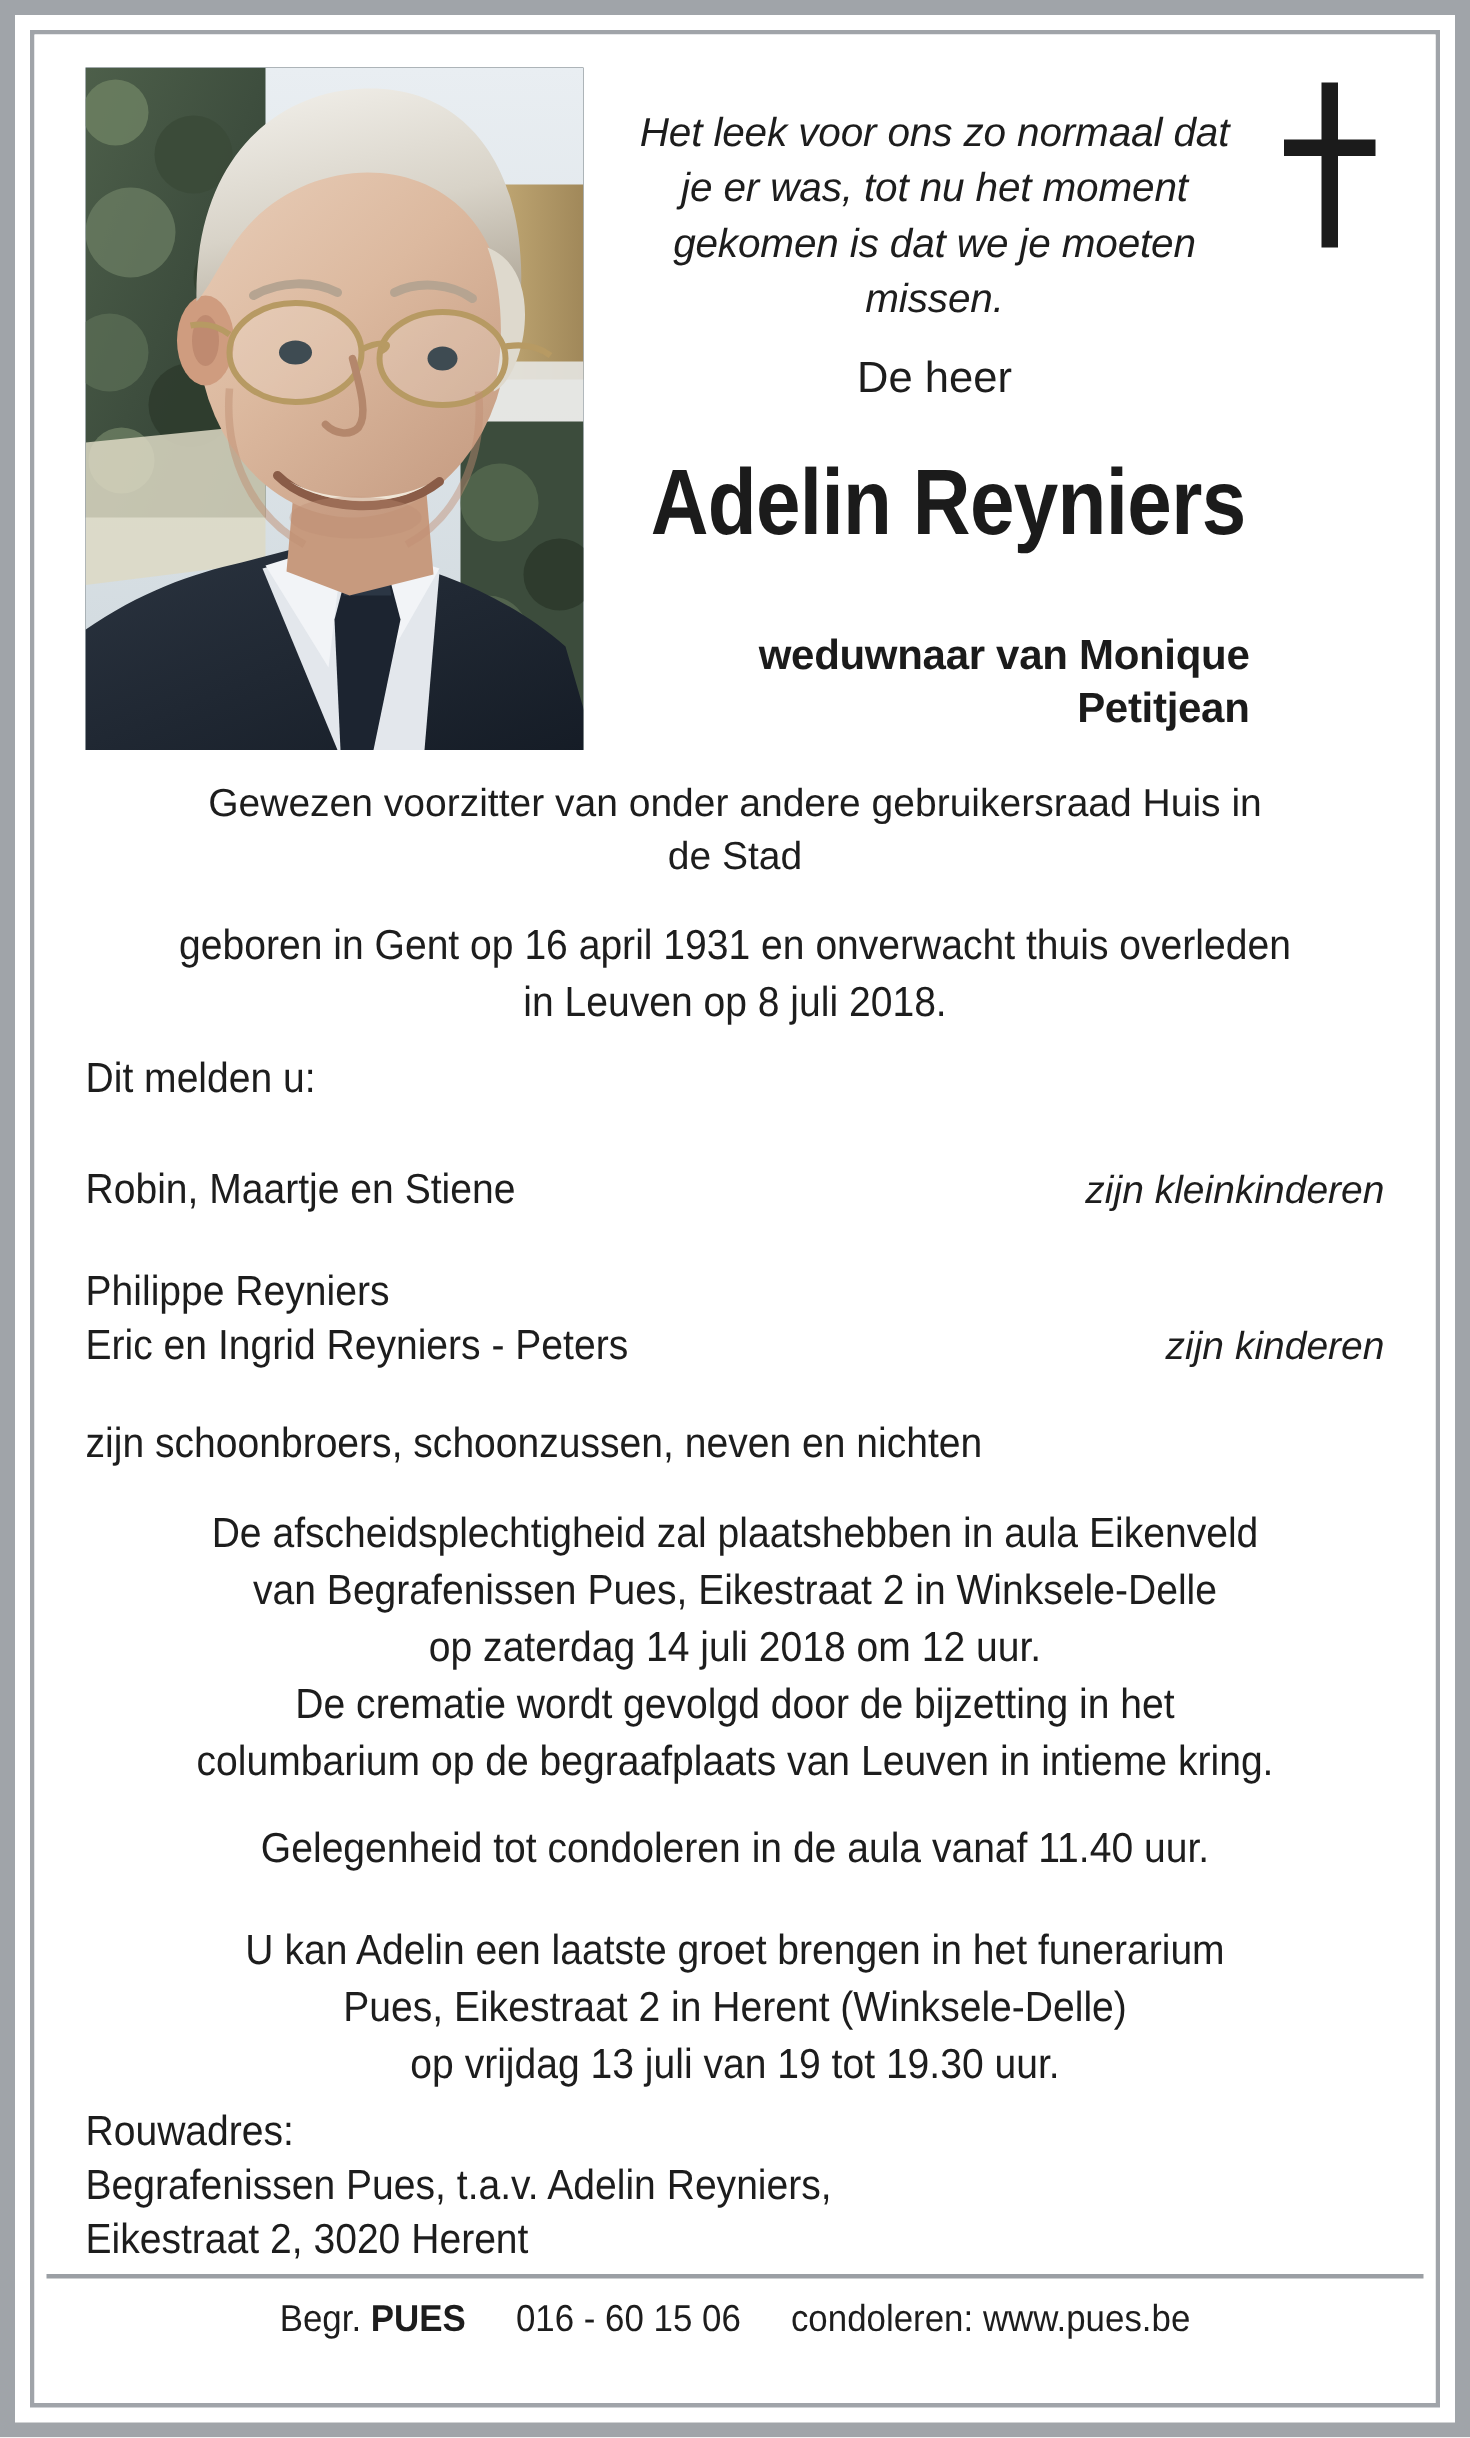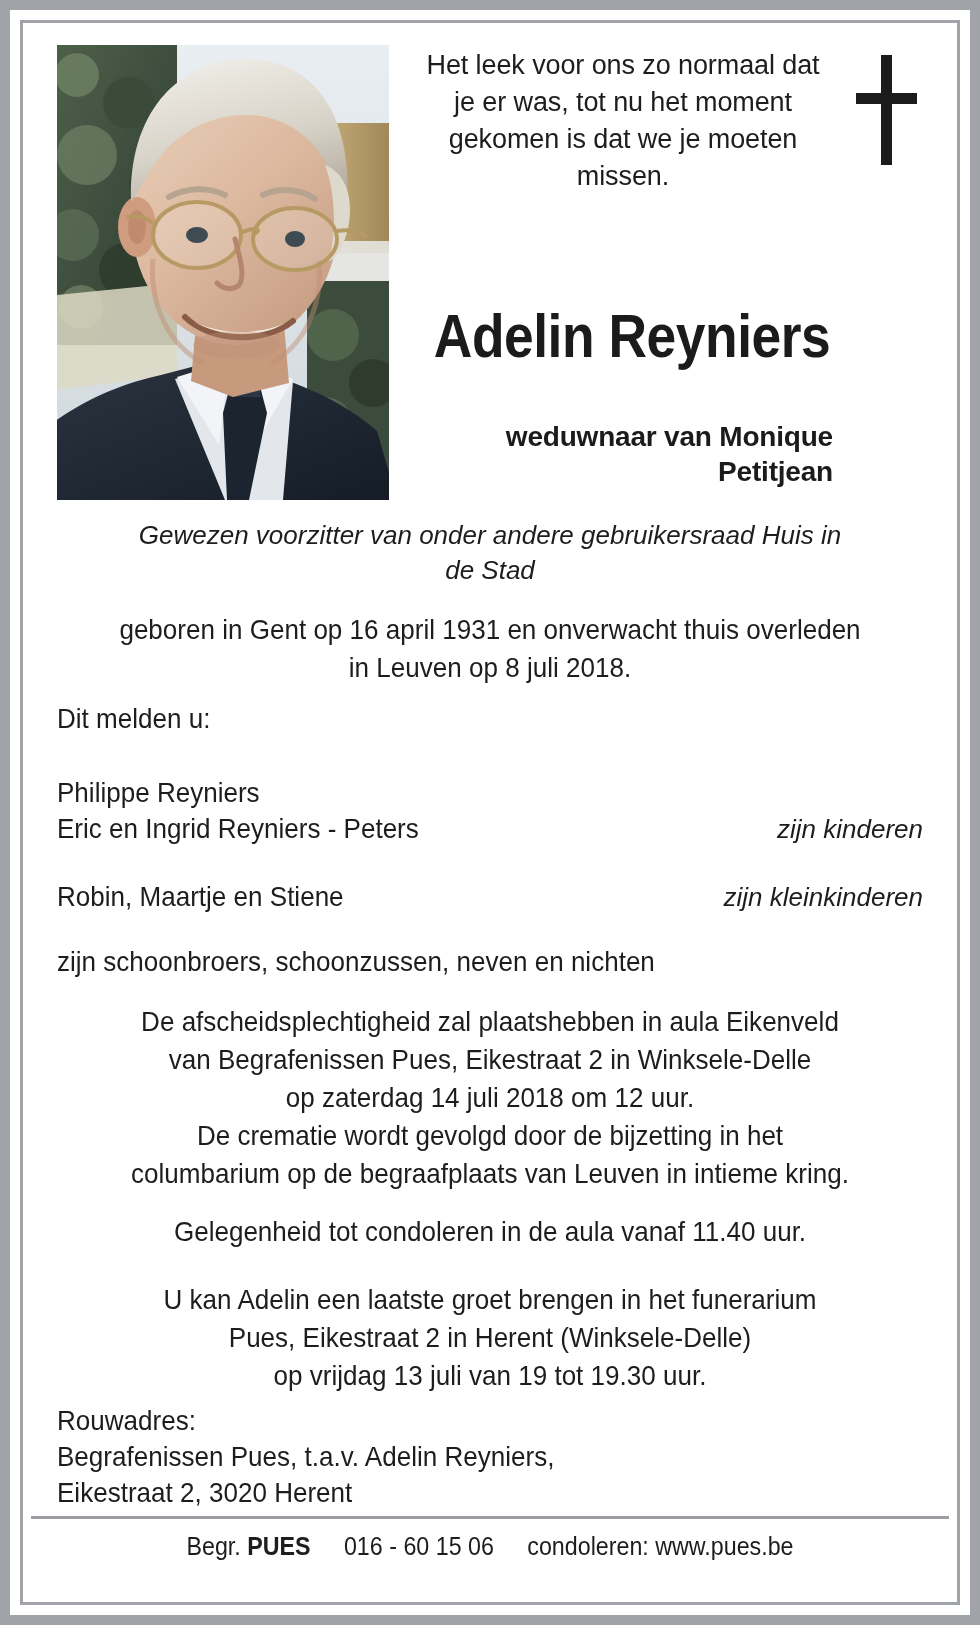--- a/index.html
+++ b/index.html
@@ -84,23 +84,24 @@
     position: absolute;
     left: 5px; top: 38px;
     width: 61px; height: 11px;
     background: #1b1b1b;
   }
 
   
   .poem {
     position: absolute;
     left: 390px;
-    top: 24px;
+    top: 47px;
     width: 420px;
     text-align: center;
+    font-style: italic;
     font-size: 27px;
     line-height: 37px;
     color: #1d1d1d;
     letter-spacing: -0.1px;
   }
 
   
   .honorific {
     position: absolute;
     left: 390px;
@@ -139,21 +140,20 @@
     letter-spacing: -0.2px;
   }
 
   
   .role {
     position: absolute;
     left: 100px;
     top: 495px;
     width: 734px;
     text-align: center;
-    font-style: italic;
     font-size: 26px;
     line-height: 35px;
     color: #1d1d1d;
   }
 
   
   .dates {
     position: absolute;
     left: 60px;
     top: 588px;
@@ -406,43 +406,44 @@
     <div class="cross">
       <div class="v"></div>
       <div class="h"></div>
     </div>
 
     <div class="poem">Het leek voor ons zo normaal
 dat je er was, tot nu het
 moment gekomen is dat we
 je moeten missen.</div>
 
+    <div class="honorific">De heer</div>
 
     <div class="name">Adelin Reyniers</div>
 
     <div class="spouse">weduwnaar van
 Monique Petitjean</div>
 
     <div class="role">Gewezen voorzitter van onder andere
 gebruikersraad Huis in de Stad</div>
 
     <div class="dates">geboren in Gent op 16 april 1931 en
 onverwacht thuis overleden in Leuven op 8 juli 2018.</div>
 
     <div class="announce">Dit melden u:</div>
 
     <div class="family">
+      <div class="fam-group">
+        <div class="fam-names">Robin, Maartje en Stiene</div>
+        <div class="fam-rel">zijn kleinkinderen</div>
+      </div>
       <div class="fam-group">
         <div class="fam-names">Philippe Reyniers
 Eric en Ingrid Reyniers - Peters</div>
         <div class="fam-rel">zijn kinderen</div>
-      </div>
-      <div class="fam-group">
-        <div class="fam-names">Robin, Maartje en Stiene</div>
-        <div class="fam-rel">zijn kleinkinderen</div>
       </div>
     </div>
 
     <div class="relatives">zijn schoonbroers, schoonzussen, neven en nichten</div>
 
     <div class="ceremony">De afscheidsplechtigheid zal plaatshebben in aula Eikenveld
 van Begrafenissen Pues, Eikestraat 2 in Winksele-Delle
 op zaterdag 14 juli 2018 om 12 uur.
 De crematie wordt gevolgd door de bijzetting in het
 columbarium op de begraafplaats van Leuven in intieme kring.</div>

